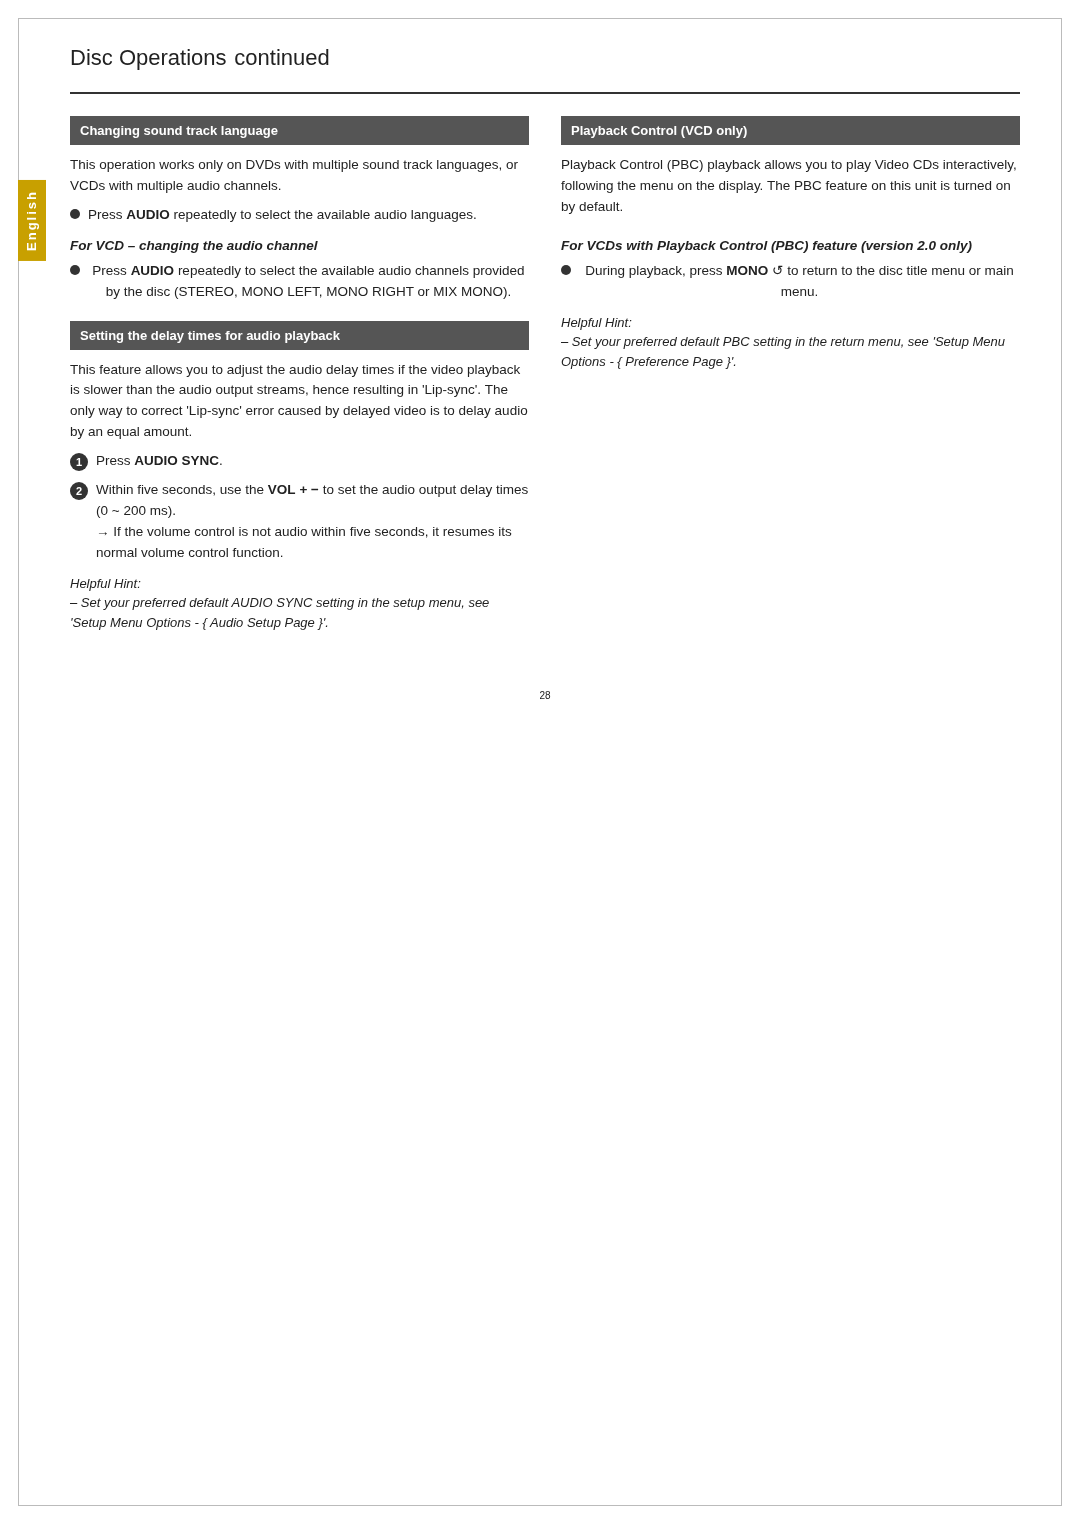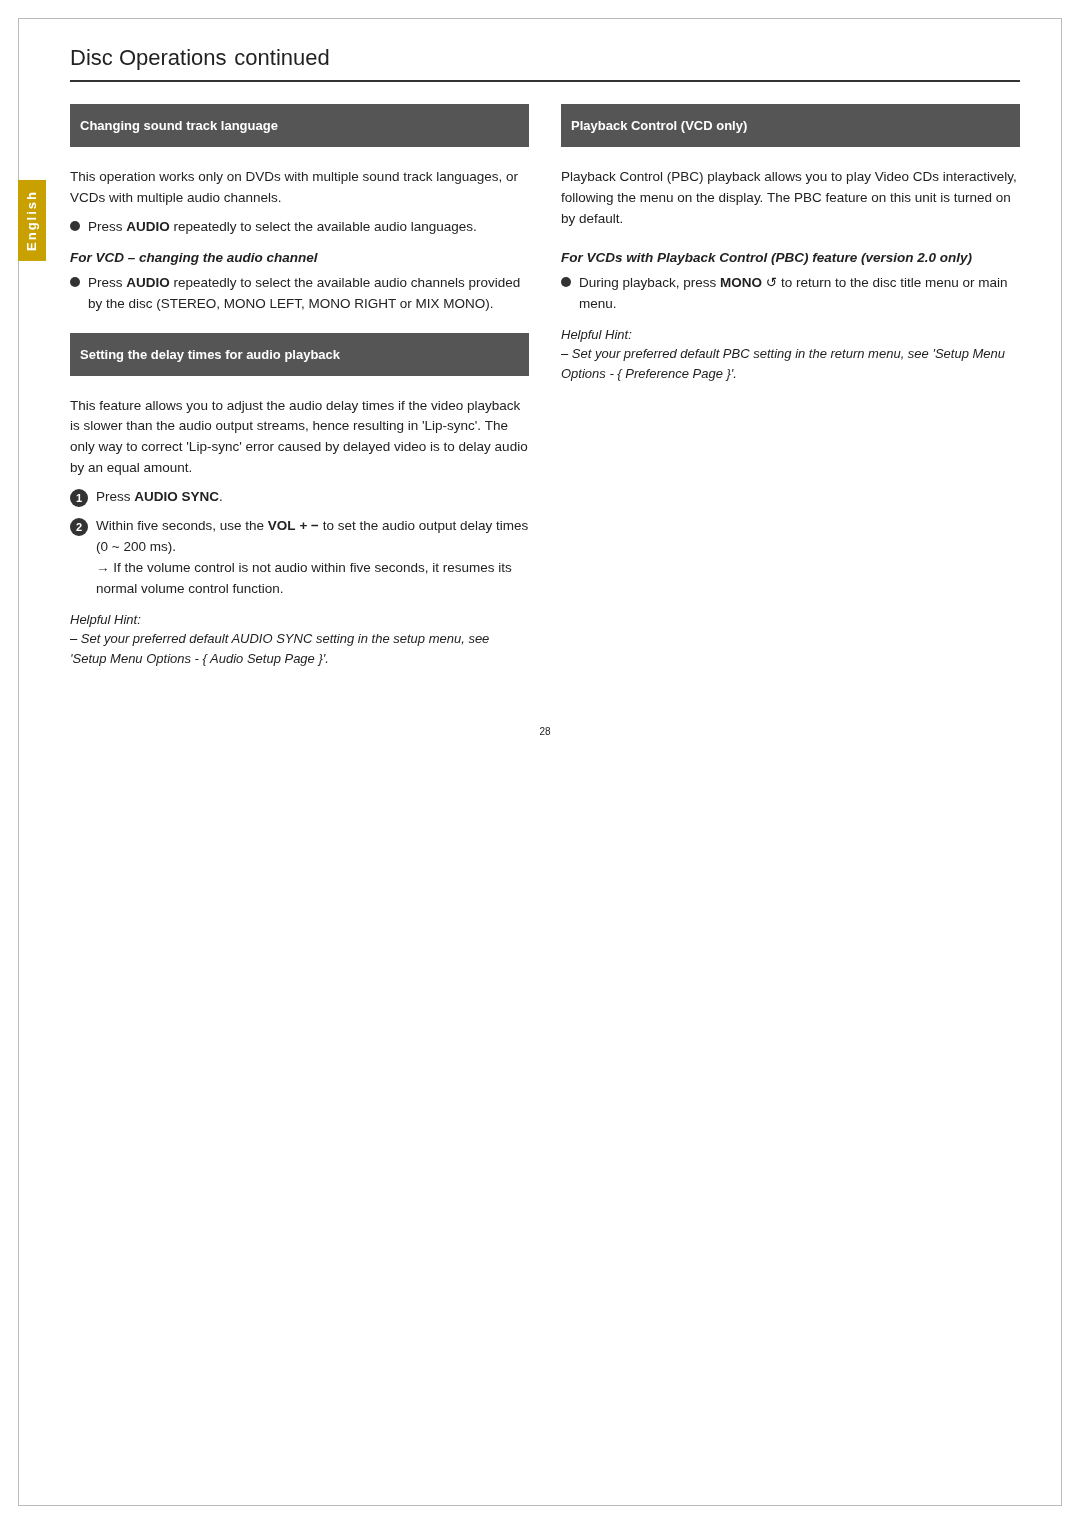--- a/index.html
+++ b/index.html
@@ -37,21 +37,21 @@
     }
 
     .main-content {
       margin: 40px 60px 40px 70px;
     }
 
     .page-title {
       font-size: 28px;
       font-weight: bold;
       border-bottom: 2px solid #333;
-      padding-bottom: 8px;
+      padding-bottom: 20px;
       margin-bottom: 22px;
     }
 
     .page-title span {
       font-weight: normal;
       font-size: 22px;
     }
 
     .two-col {
       display: flex;
@@ -64,38 +64,39 @@
 
     .col-right {
       flex: 1;
     }
 
     .section-header {
       background: #555;
       color: #fff;
       font-weight: bold;
       font-size: 13px;
-      padding: 14px 10px;
-      margin-bottom: 20px;
+      padding: 7px 10px;
+      margin-bottom: 10px;
     }
 
     .section-body {
       font-size: 13.5px;
       line-height: 1.55;
       color: #222;
     }
 
     .section-body p {
       margin-bottom: 8px;
     }
 
     .bullet-item {
       display: flex;
       align-items: flex-start;
       margin-bottom: 6px;
+      text-align: center;
     }
 
     .bullet-dot {
       width: 10px;
       height: 10px;
       background: #333;
       border-radius: 50%;
       margin-top: 4px;
       margin-right: 8px;
       flex-shrink: 0;

